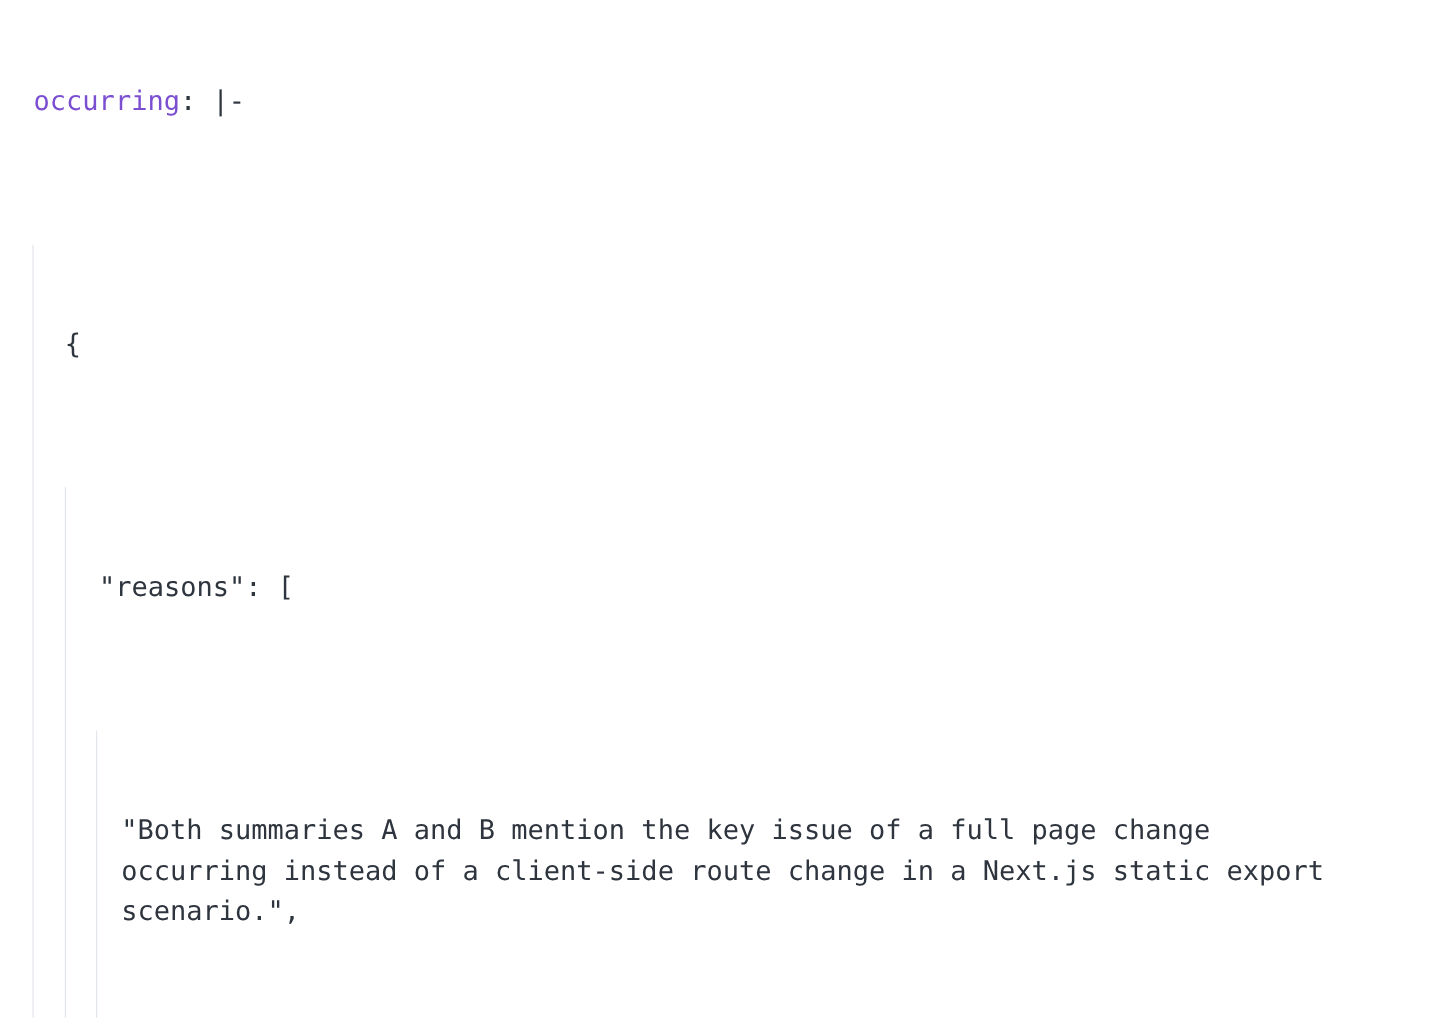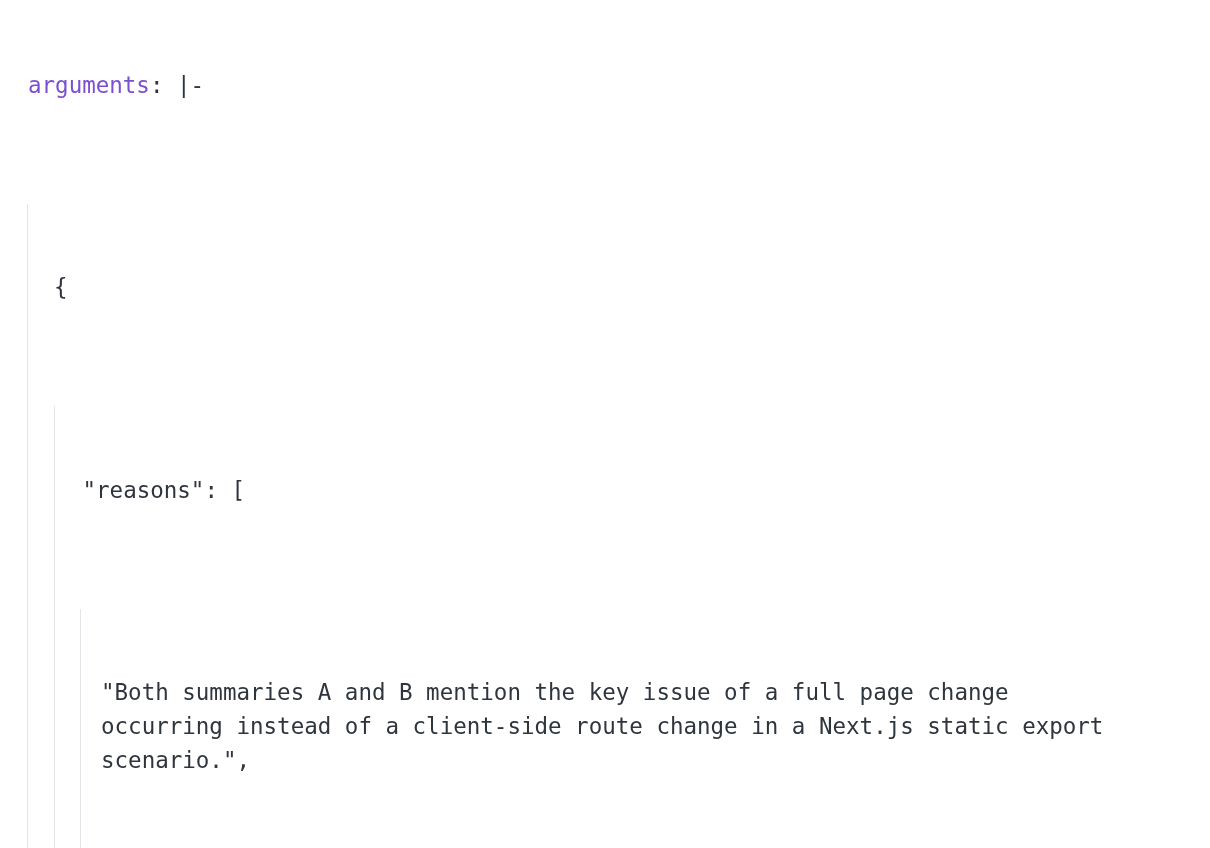--- a/index.html
+++ b/index.html
@@ -37,21 +37,21 @@
   }
   .lvl-3 {
     margin-left: -2.5px;
     padding-left: 20px;
   }
 </style>
 </head>
 <body>
 
 <div class="code-view">
-  <div class="ln"><span class="yaml-key">arguments</span><span>: |-</span></div>
+  <div class="ln"><span class="yaml-key">occurring</span><span>: |-</span></div>
 
   <div class="indent-block lvl-1">
     <div class="ln">{</div>
 
     <div class="indent-block lvl-2">
       <div class="ln">"reasons": [</div>
 
       <div class="indent-block lvl-3">
         <div class="ln">"Both summaries A and B mention the key issue of a full page change
 occurring instead of a client-side route change in a Next.js static export

